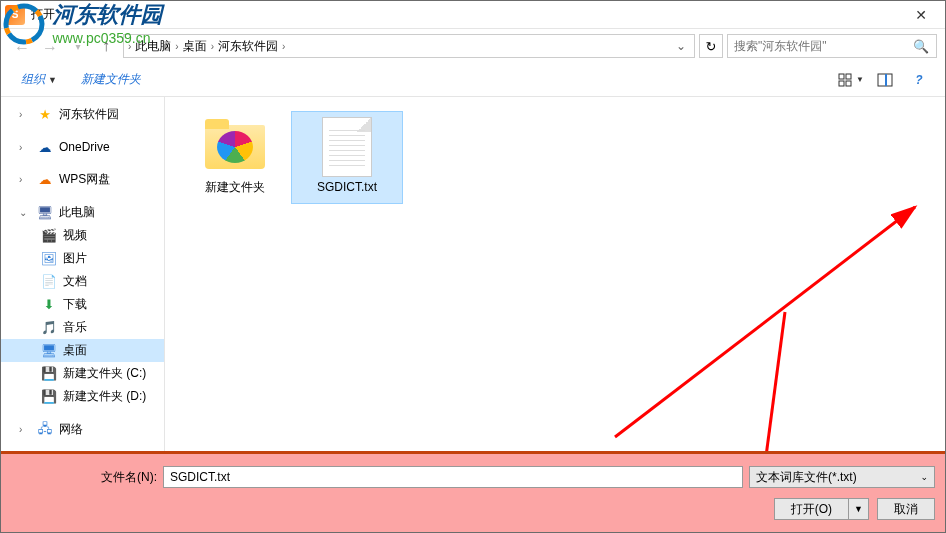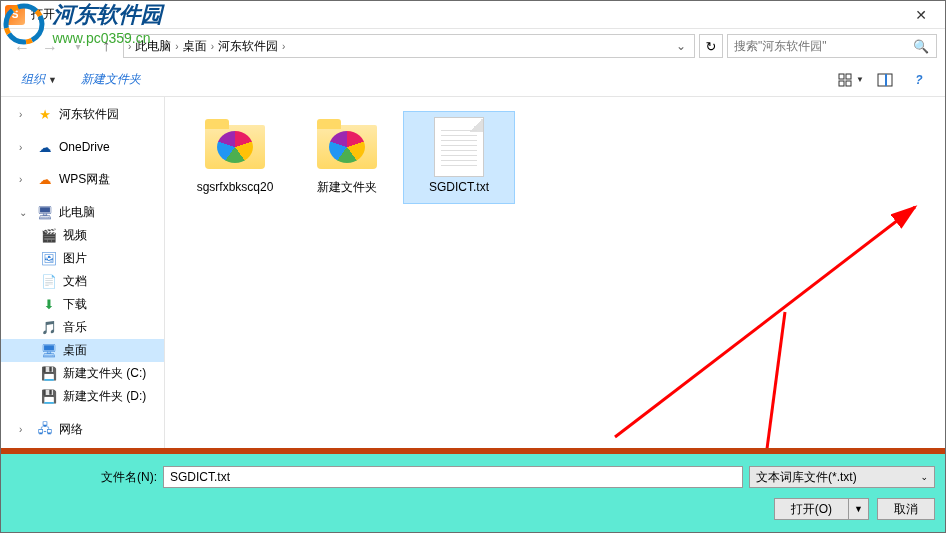--- a/index.html
+++ b/index.html
@@ -55,21 +55,21 @@
 .folder-thumb::before { content: ""; position: absolute; top: -6px; left: 0; width: 24px; height: 10px; background: #ffd966; border-radius: 3px 3px 0 0; }
 .folder-inner { position: absolute; top: 6px; left: 12px; width: 36px; height: 32px; border-radius: 50%; }
 .pinwheel { background: conic-gradient(#e91e63 0deg 72deg, #ffc107 72deg 144deg, #4caf50 144deg 216deg, #2196f3 216deg 288deg, #9c27b0 288deg 360deg); }
 .inner-blue { background: #5b9bd5; border-radius: 4px; }
 .inner-mix { background: linear-gradient(90deg, #c2185b, #fbc02d, #7b1fa2, #1976d2); border-radius: 2px; }
 .txt-thumb { width: 50px; height: 60px; background: #fff; border: 1px solid #ccc; position: relative; }
 .txt-thumb::before { content: ""; position: absolute; top: 0; right: 0; width: 14px; height: 14px; background: linear-gradient(135deg, #fff 50%, #e0e0e0 50%); }
 .txt-lines { position: absolute; top: 12px; left: 6px; right: 6px; bottom: 8px; background: repeating-linear-gradient(180deg, #ddd 0, #ddd 1px, transparent 1px, transparent 5px); }
 .file-label { font-size: 12px; color: #000; margin-top: 6px; line-height: 15px; word-break: break-all; max-width: 100px; }
 .arrow-red { position: absolute; pointer-events: none; z-index: 50; }
-.bottom { border-top: 6px solid #c2410c; background: #5eead4; padding: 12px 10px 12px 100px; }
+.bottom { border-top: 3px solid #c2410c; background: #fca5a5; padding: 12px 10px 12px 100px; }
 .filename-row { display: flex; align-items: center; gap: 6px; margin-bottom: 10px; }
 .filename-label { font-size: 12px; color: #000; }
 .filename-input { flex: 1; border: 1px solid #999; height: 22px; padding: 0 6px; font-size: 12px; outline: none; }
 .filetype-select { width: 186px; border: 1px solid #999; height: 22px; padding: 0 6px; font-size: 12px; background: #e8e8e8; display: flex; align-items: center; justify-content: space-between; cursor: pointer; }
 .button-row { display: flex; justify-content: flex-end; gap: 8px; }
 .dlg-button { height: 22px; border: 1px solid #999; background: #e8e8e8; font-size: 12px; padding: 0 16px; cursor: pointer; display: flex; align-items: center; }
 .dlg-button.split { padding: 0; }
 .dlg-button.split .btn-main { padding: 0 16px; border-right: 1px solid #999; height: 100%; display: flex; align-items: center; }
 .dlg-button.split .btn-drop { padding: 0 5px; height: 100%; display: flex; align-items: center; font-size: 9px; }
 </style>
@@ -206,28 +206,20 @@
       </div>
       <div class="tree-sep"></div>
       <div class="tree-item">
         <span class="caret">›</span>
         <span class="tree-icon net">🖧</span>
         <span>网络</span>
       </div>
     </div>
 
     <div class="content">
-      <div class="file-item">
-        <div class="file-thumb">
-            <div class="folder-thumb">
-              <div class="folder-inner pinwheel"></div>
-            </div>
-          </div>
-        <div class="file-label">sgsrfxbkscq20</div>
-      </div>
       <div class="file-item">
         <div class="file-thumb">
             <div class="folder-thumb">
               <div class="folder-inner pinwheel"></div>
             </div>
           </div>
         <div class="file-label">新建文件夹</div>
       </div>
       <div class="file-item selected">
         <div class="file-thumb">

